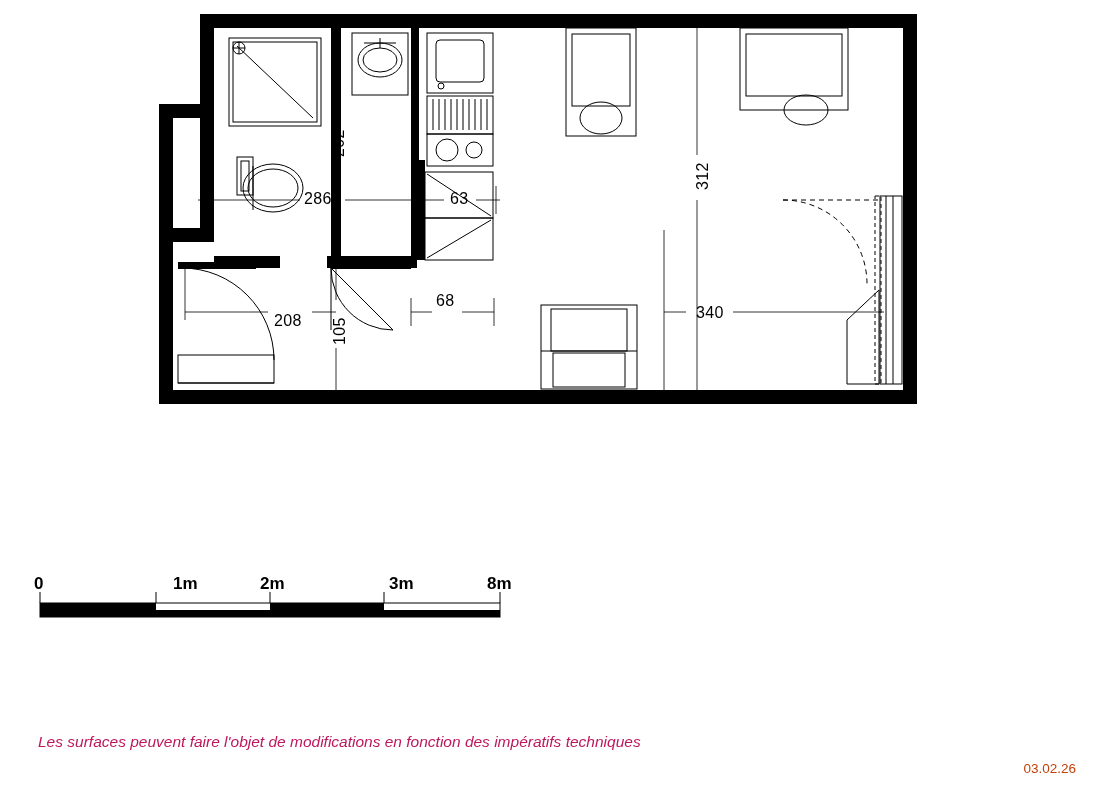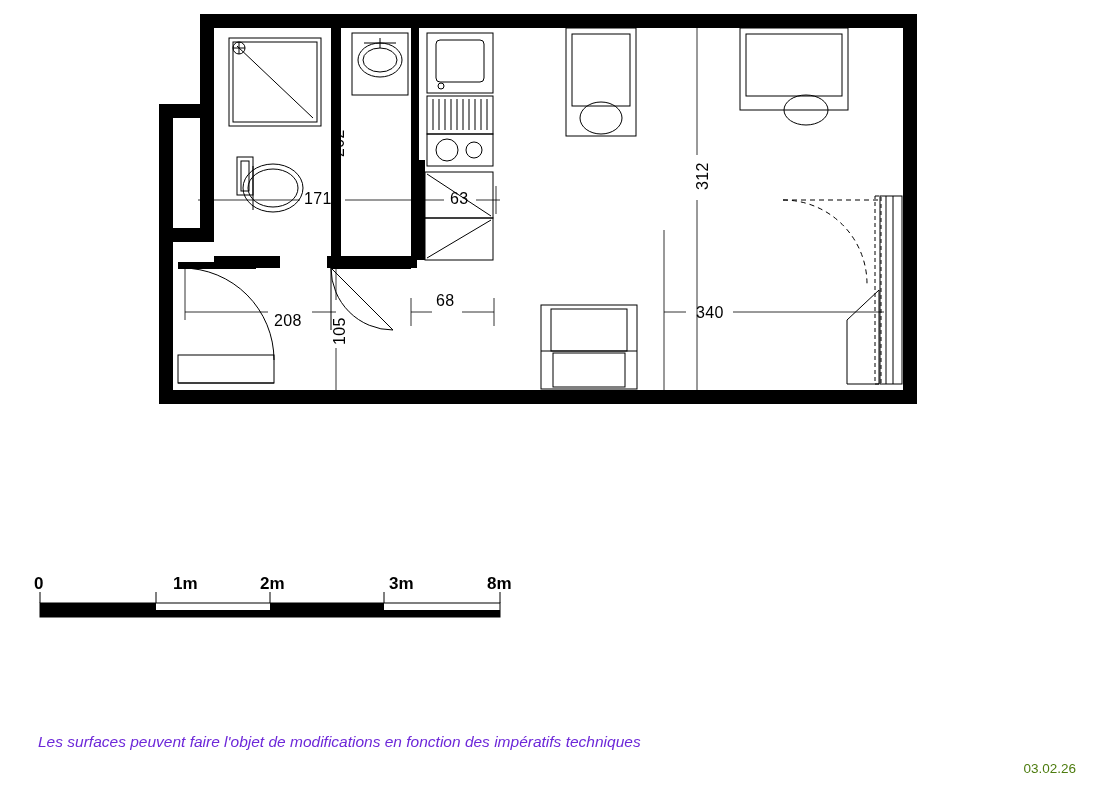--- a/index.html
+++ b/index.html
@@ -44,30 +44,30 @@
     font-size: 17px;
     font-weight: bold;
     color: #000;
   }
   .footer-note {
     position: absolute;
     left: 38px;
     font-family: "Liberation Sans", sans-serif;
     font-style: italic;
     font-size: 15.5px;
-    color: #6d28d9;
+    color: #be185d;
     white-space: nowrap;
   }
   .footer-date {
     position: absolute;
     right: 18px;
     top: 761px;
     font-family: "Liberation Sans", sans-serif;
     font-size: 13.5px;
-    color: #4d7c0f;
+    color: #c2410c;
   }
 </style>
 </head>
 <body>
 
 <div class="plan-wrap">
 
   <svg class="plan" width="1094" height="800" viewBox="0 0 1094 800">
 
     <g fill="#000000">
@@ -242,21 +242,21 @@
       <rect x="384" y="610" width="116" height="7" fill="#000000"></rect>
       <line x1="40" y1="592" x2="40" y2="603" stroke="#000000" stroke-width="1"></line>
       <line x1="156" y1="592" x2="156" y2="603" stroke="#000000" stroke-width="1"></line>
       <line x1="270" y1="592" x2="270" y2="603" stroke="#000000" stroke-width="1"></line>
       <line x1="384" y1="592" x2="384" y2="603" stroke="#000000" stroke-width="1"></line>
       <line x1="500" y1="592" x2="500" y2="603" stroke="#000000" stroke-width="1"></line>
     </g>
   </svg>
 
   <div class="dim-label vertical" style="left:330px; top:157px;">202</div>
-  <div class="dim-label" style="left:304px; top:190px;">171</div>
+  <div class="dim-label" style="left:304px; top:190px;">286</div>
   <div class="dim-label" style="left:450px; top:190px;">63</div>
   <div class="dim-label vertical" style="left:694px; top:190px;">312</div>
   <div class="dim-label" style="left:274px; top:292px;margin-top:20px;">208</div>
   <div class="dim-label vertical" style="left:331px; top:345px;">105</div>
   <div class="dim-label" style="left:436px; top:292px;">68</div>
   <div class="dim-label" style="left:696px; top:292px;margin-top:12px;">340</div>
 
   <div class="scale-label" style="left:34px; top:574px;">0</div>
   <div class="scale-label" style="left:146px; top:574px;margin-left:27px;">1m</div>
   <div class="scale-label" style="left:260px; top:574px;">2m</div>

